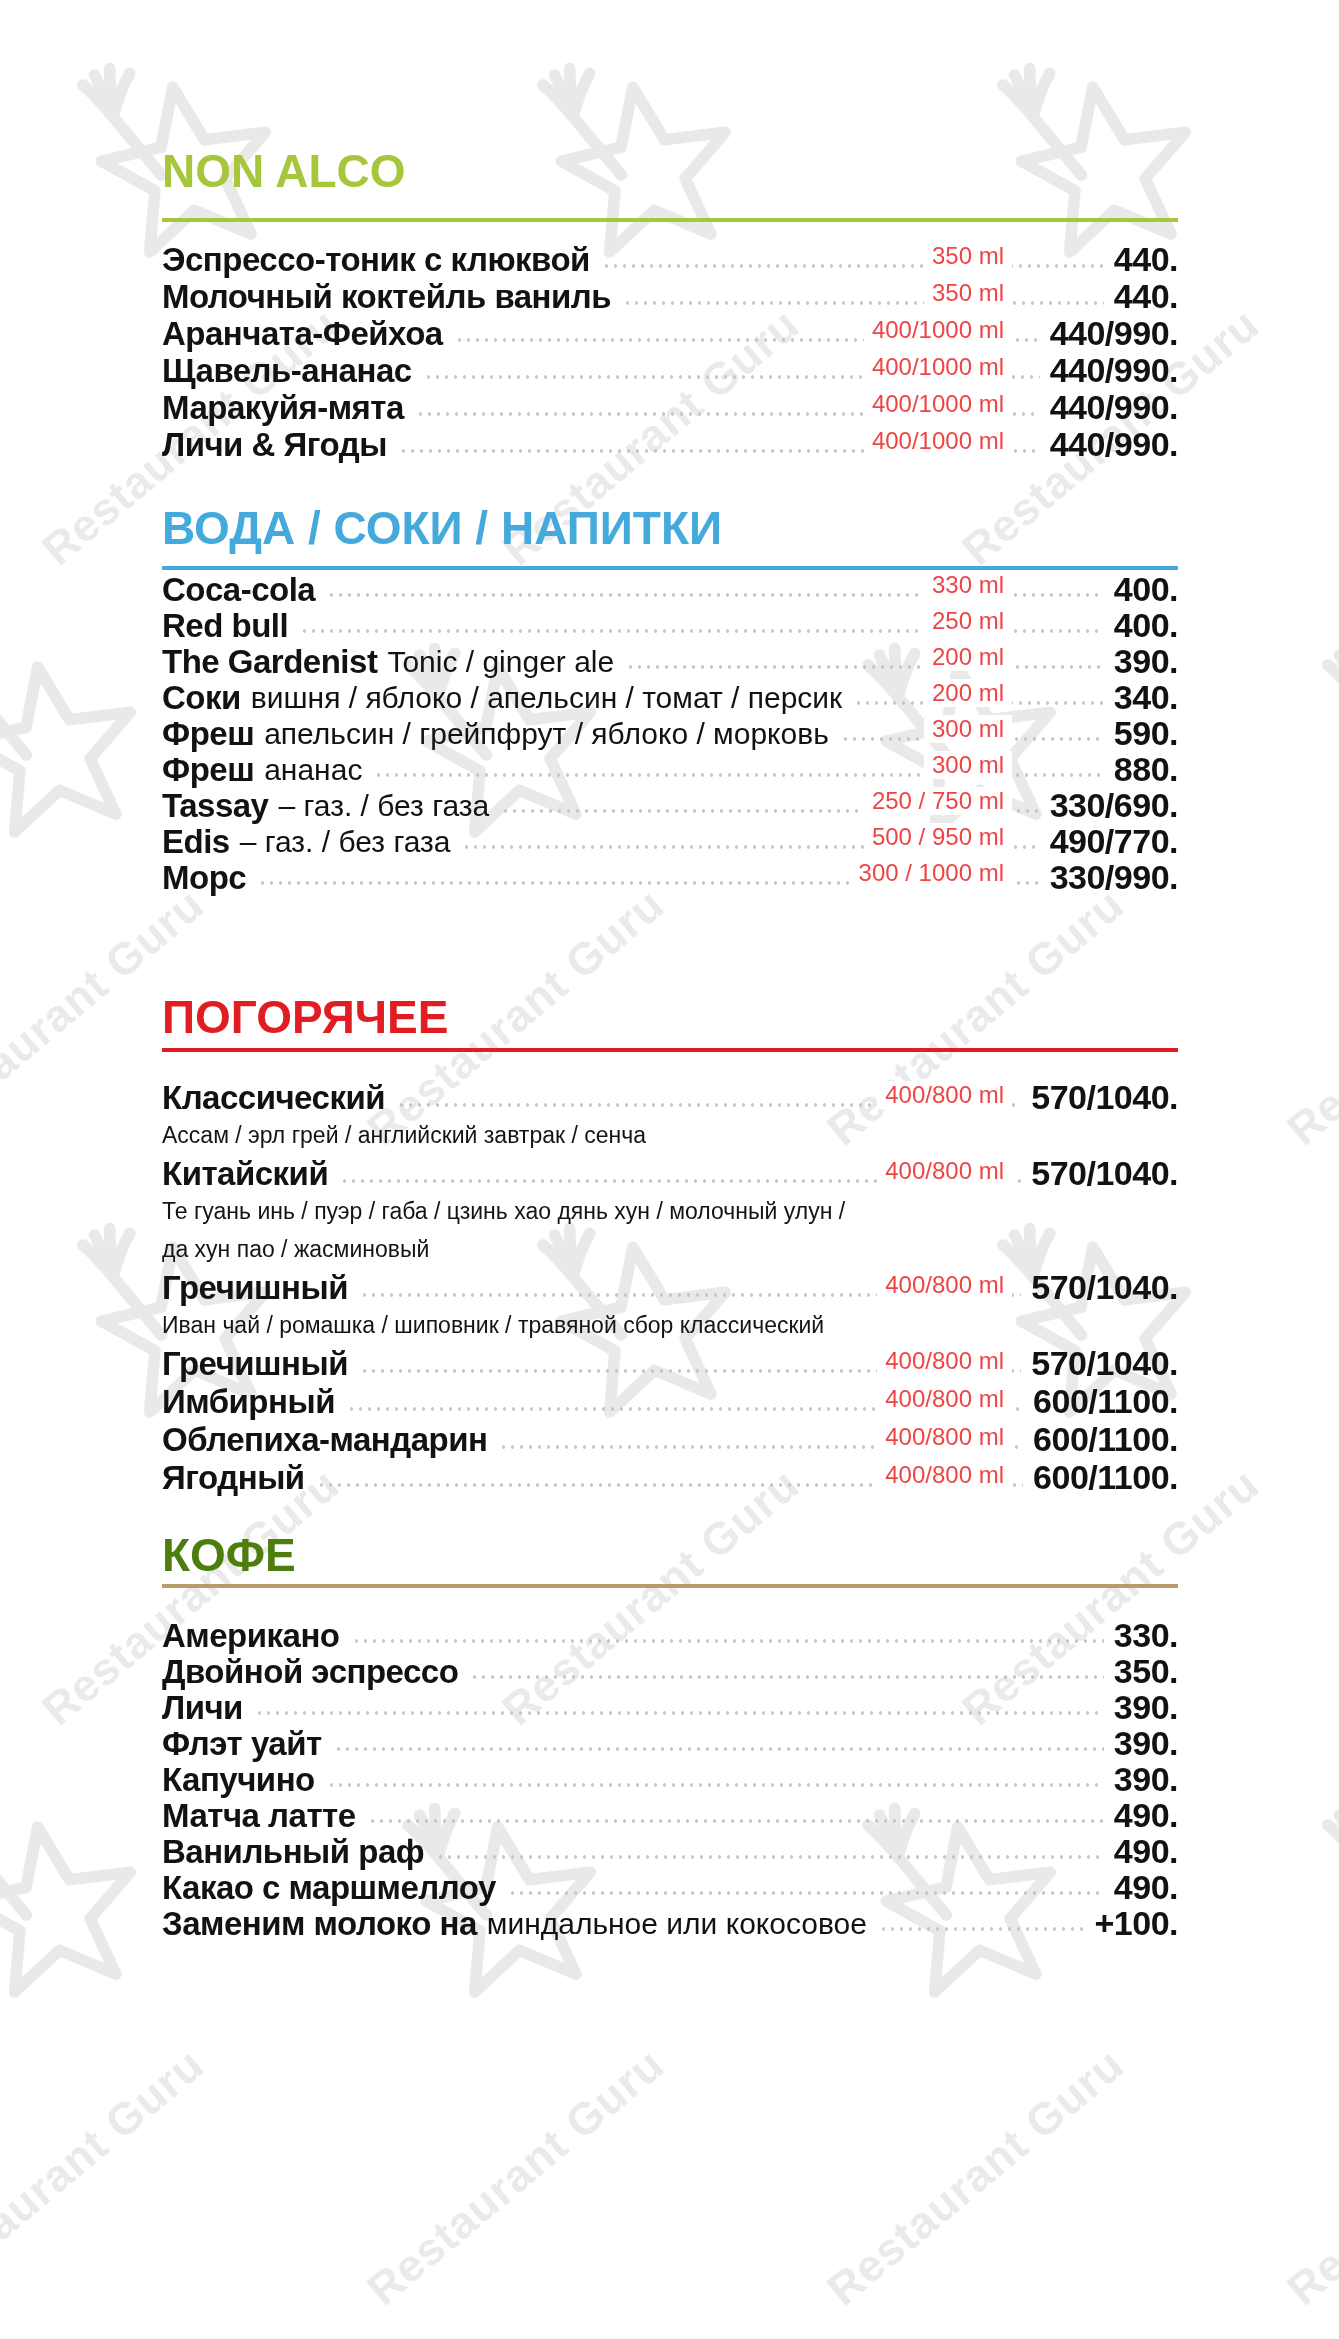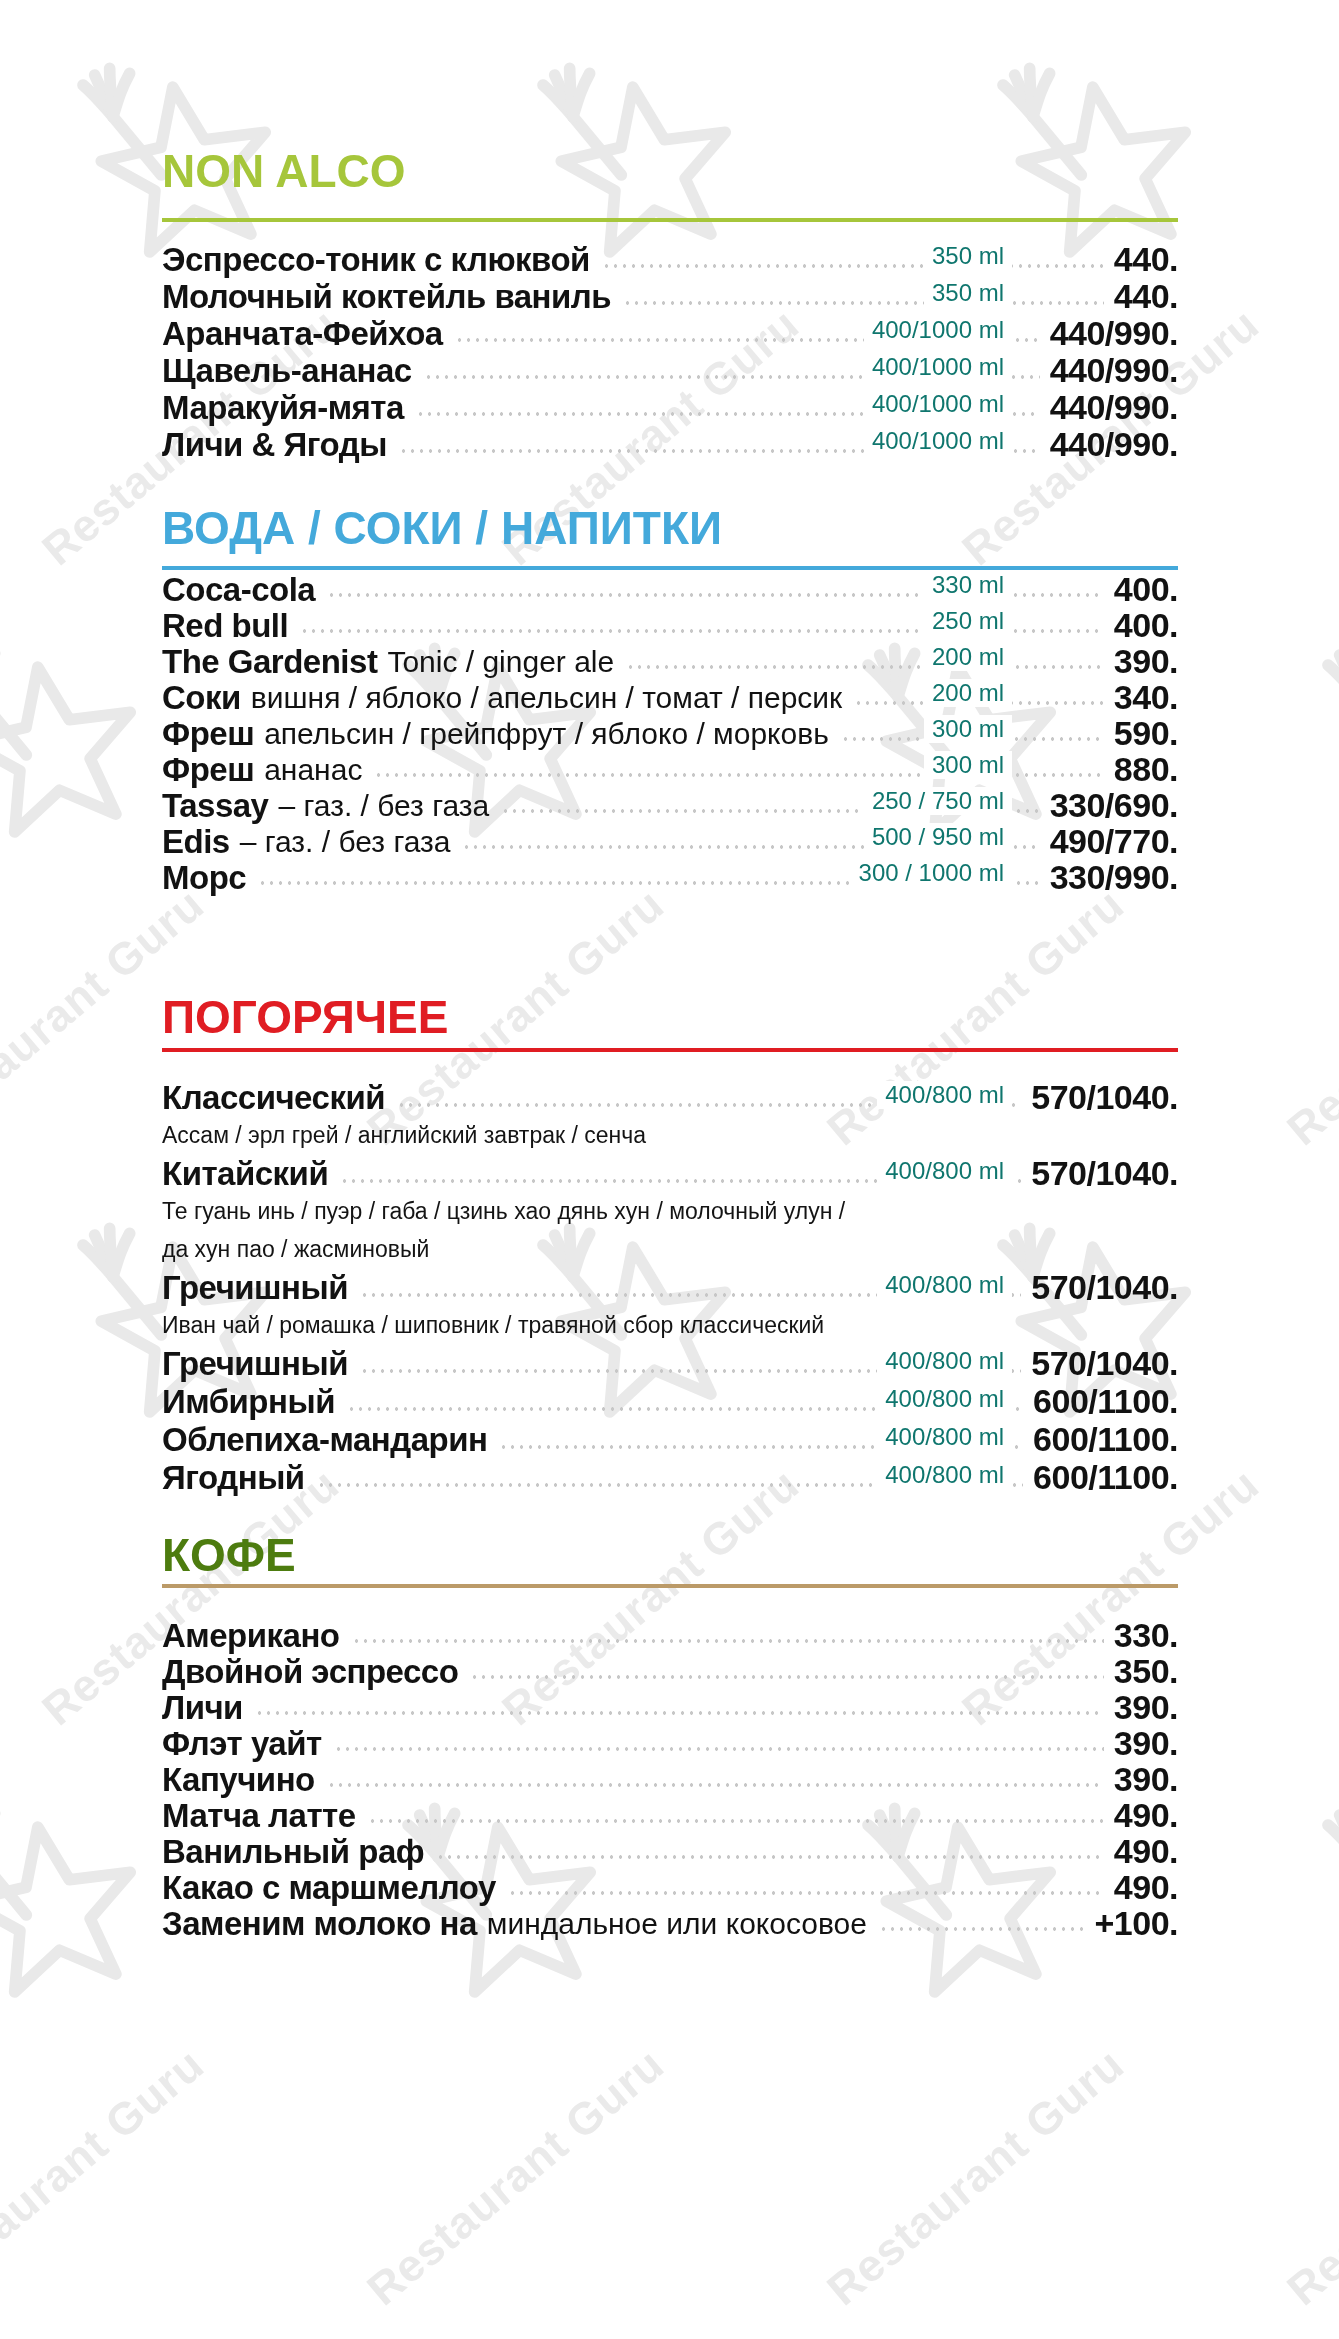--- a/index.html
+++ b/index.html
@@ -21,21 +21,21 @@
   .item-list{list-style:none;margin:0;padding:0;}
   .menu-item{position:relative;}
   .item-line{position:relative;display:flex;align-items:baseline;height:37px;}
   .sec-hot .item-line, .sec-hot .item-desc{height:38px;}
   .sec-coffee .item-line{height:36px;}
   .item-name{font-size:33px;font-weight:600;color:#121212;letter-spacing:-0.5px;white-space:nowrap;flex:0 0 auto;}
   .item-subname{font-size:30px;font-weight:500;color:#121212;margin-left:10px;white-space:nowrap;flex:0 0 auto;position:relative;top:-1px;}
   .leader{flex:1 1 auto;align-self:flex-end;height:12px;margin:0 10px 9px 12px;
           background:radial-gradient(circle,#c7c7c7 1.6px,rgba(0,0,0,0) 1.9px) left bottom/9px 4px repeat-x;}
   .item-volume{position:absolute;right:166px;bottom:7px;background:#fff;padding:0 8px;
-               font-size:24px;font-weight:400;color:#0f766e;white-space:nowrap;}
+               font-size:24px;font-weight:400;color:#ef4444;white-space:nowrap;}
   .item-price{flex:0 0 auto;font-size:34px;font-weight:600;color:#121212;letter-spacing:-0.5px;white-space:nowrap;text-align:right;}
   .item-desc{font-size:23px;font-weight:500;color:#141414;height:38px;display:flex;align-items:center;white-space:nowrap;}
 
   
   .sec-nonalco .section-title{margin-top:146px;}
   .sec-nonalco .section-rule{margin-top:22px;}
   .sec-nonalco .item-list{margin-top:18px;}
   .sec-water .section-title{margin-top:41px;}
   .sec-water .section-rule{margin-top:13px;}
   .sec-water .item-list{}

